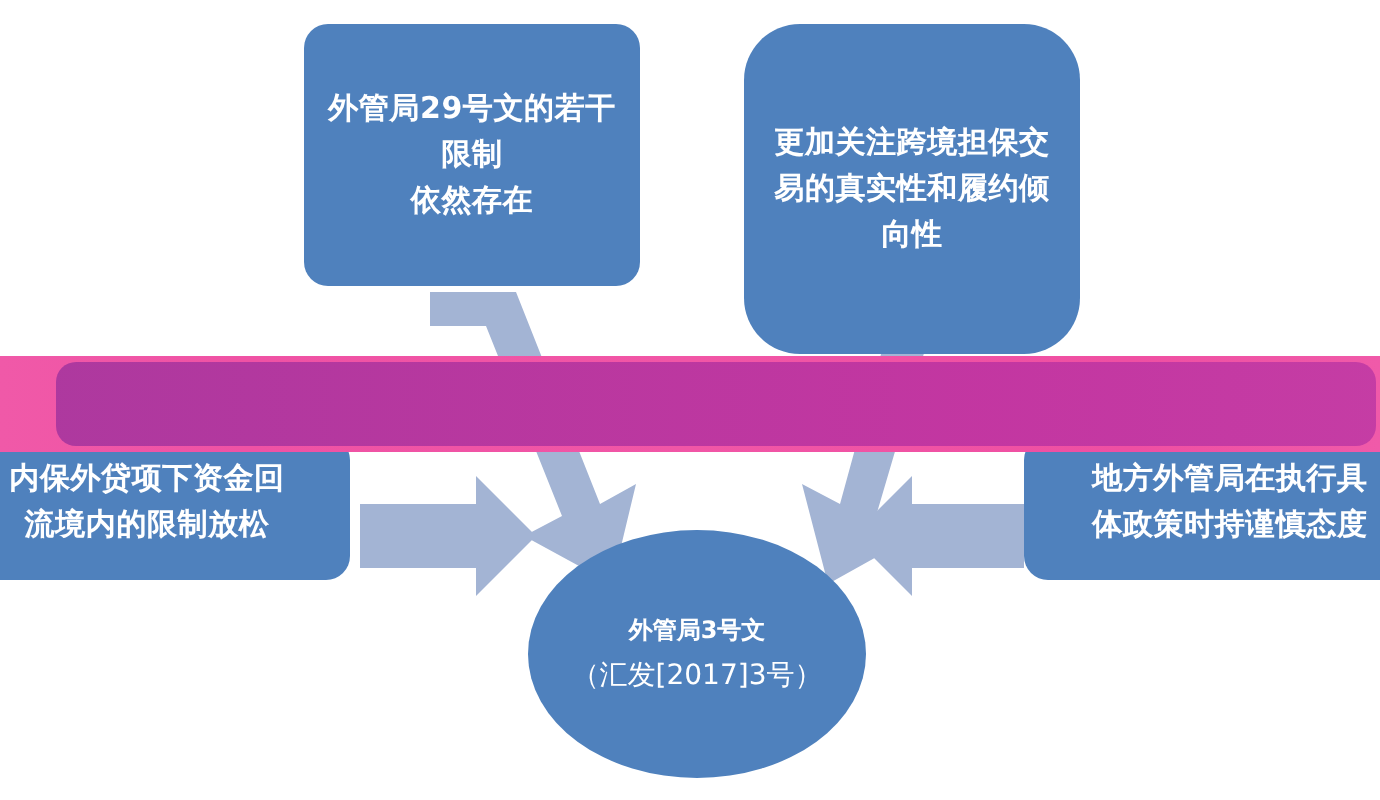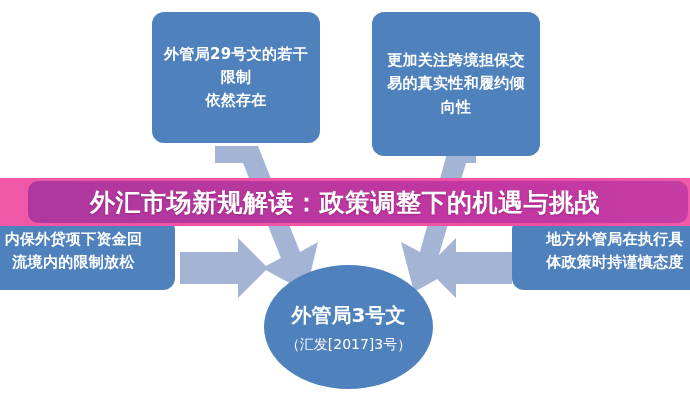--- a/index.html
+++ b/index.html
@@ -29,42 +29,42 @@
     font-weight:bold;
     font-size:15px;
     line-height:1.55;
     letter-spacing:.3px;
     box-sizing:border-box;
     padding:6px 0;
   }
   .node .txt{ display:block; width:100%; white-space:pre-line; }
 
   #node-top-left   { left:152px; top:12px;  width:168px; height:131px; }
-  #node-top-right  { left:372px; top:12px;  width:168px; height:144px; }
+  #node-top-right  { left:372px; top:12px;  width:168px; height:165px;border-radius:28px; }
   #node-left       { left:-28px; top:218px; width:203px; height:72px;
                      border-radius:0 12px 12px 0; align-items:flex-start; padding-top:10px;}
   #node-right      { left:512px; top:218px; width:206px; height:72px;
                      border-radius:12px 0 0 12px; align-items:flex-start; padding-top:10px;}
 
   
   #node-center{
     position:absolute;
     left:264px; top:265px;
     width:169px; height:124px;
     background:#4f81bd;
     border-radius:50%;
     color:#fff;
     display:flex;
     flex-direction:column;
     align-items:center;
     justify-content:center;
     text-align:center;
     box-sizing:border-box;
   }
-  #node-center .line1{ font-size:20px; font-weight:bold; line-height:1.5; }
+  #node-center .line1{ font-size:12px; font-weight:bold; line-height:1.5; }
   #node-center .line2{ font-size:14px; font-weight:normal; line-height:1.5; margin-top:4px;}
 
   
   #arrows{ position:absolute; left:0; top:0; width:690px; height:400px; }
 
   
   #banner{
     position:absolute;
     left:0; top:178px;
     width:690px; height:48px;
@@ -143,15 +143,14 @@
 体政策时持谨慎态度</span>
   </div>
 
   <div id="node-center">
     <span class="line1">外管局3号文</span>
     <span class="line2">（汇发[2017]3号）</span>
   </div>
 
   <div id="banner"></div>
   <div id="banner-inner"></div>
-  <div id="banner-title">外汇市场新规解读：政策调整下的机遇与挑战</div>
 
 </div>
 
 </body></html>

